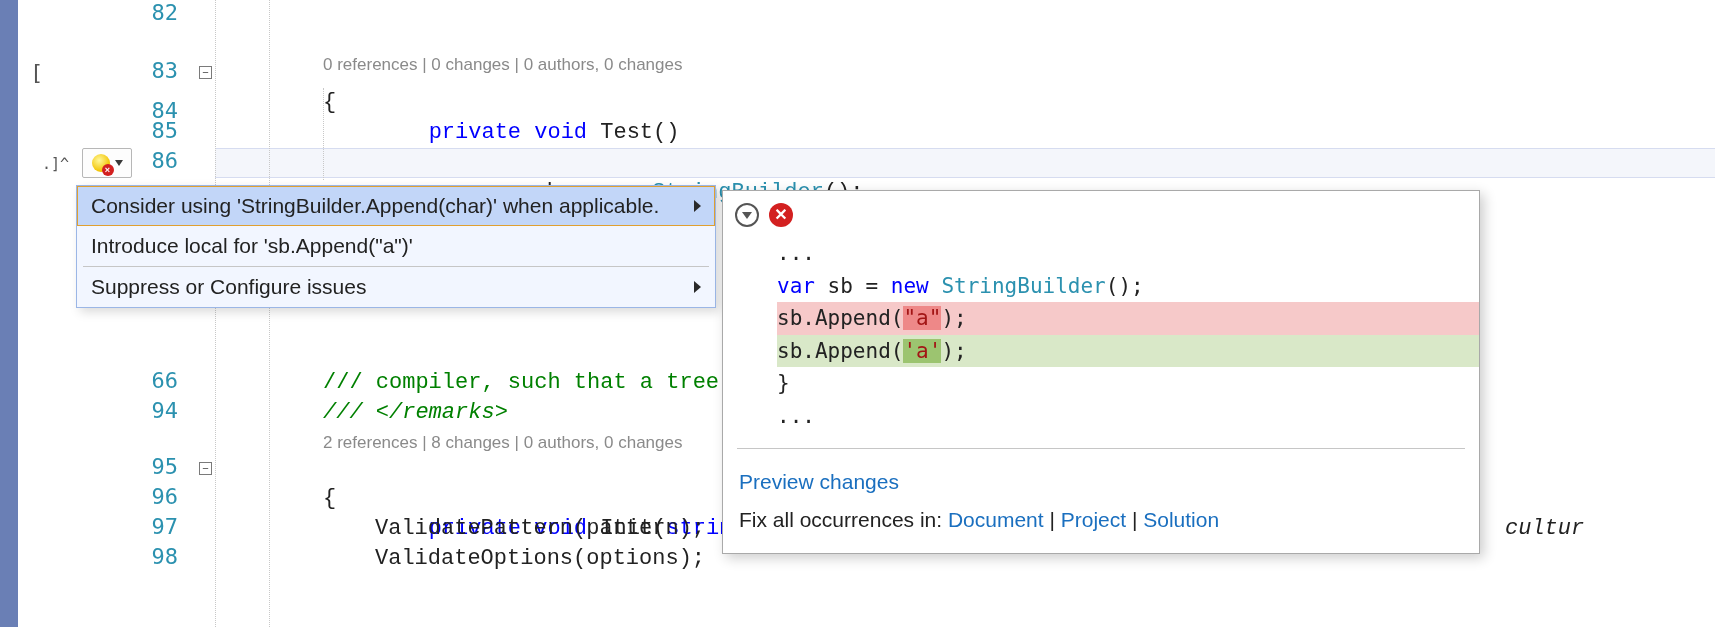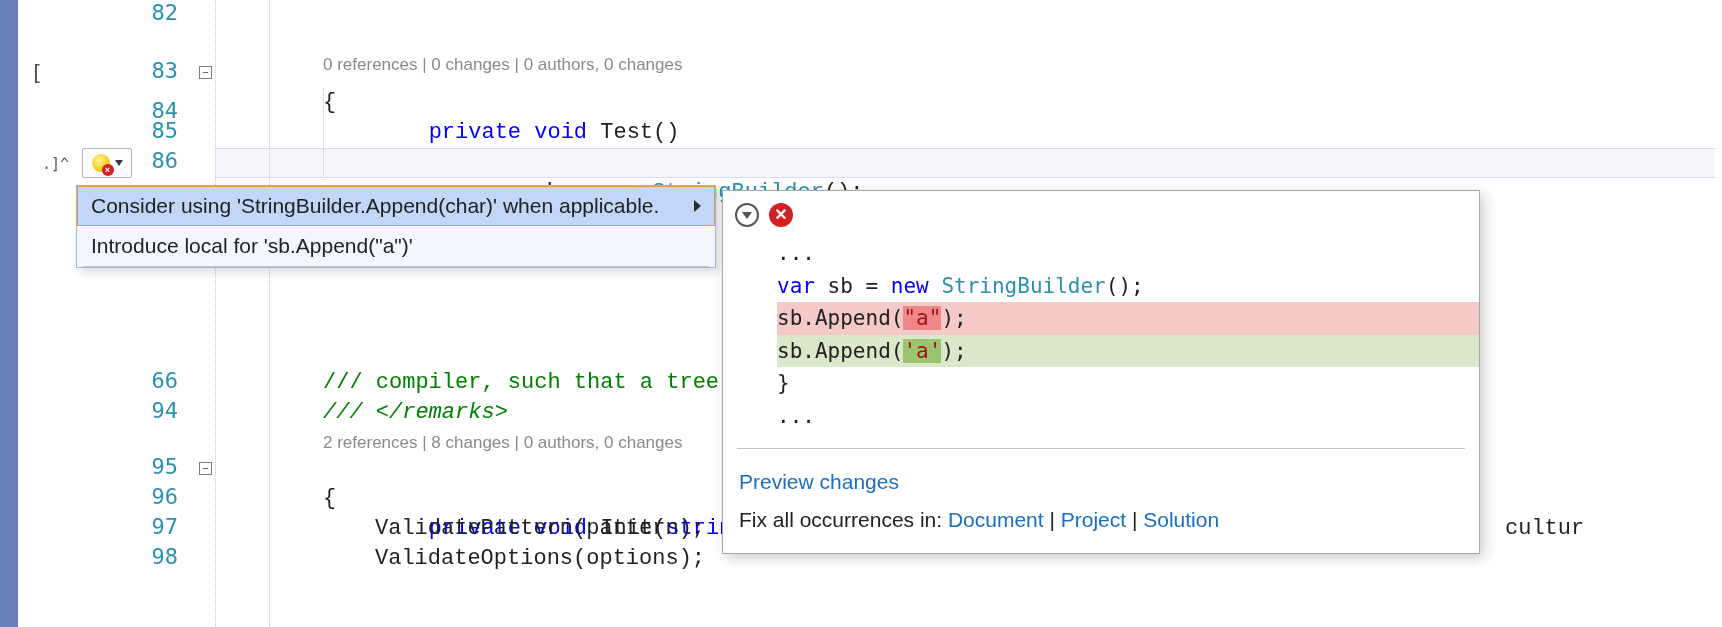--- a/index.html
+++ b/index.html
@@ -126,21 +126,21 @@
 
     <div class="code-line" style="top:368px;"><span class="codetext" style="left:108px;"><span class="comment">/// </span><span class="comment">compiler, such that a tree s</span></span></div>
     <div class="code-line" style="top:398px;"><span class="codetext comment" style="left:108px;font-style:italic;">/// &lt;/remarks&gt;</span></div>
 
     <div class="code-line" style="top:428px;"><span class="codetext codelens" style="left:108px;">2 references | 8 changes | 0 authors, 0 changes</span></div>
 
     <div class="code-line" style="top:454px;">
       <span class="codetext" style="left:108px;">
         <span class="kw">private</span> <span class="kw">void</span><span> Init(</span><span class="kw">string</span><span> pattern</span>
       </span>
-      <span class="codetext" style="left:1290px;">cultur</span>
+      <span class="codetext" style="left:1290px;font-style:italic;">cultur</span>
     </div>
     <div class="code-line" style="top:484px;"><span class="codetext" style="left:108px;">{</span></div>
     <div class="code-line" style="top:514px;"><span class="codetext" style="left:160px;">ValidatePattern(pattern);</span></div>
     <div class="code-line" style="top:544px;"><span class="codetext" style="left:160px;">ValidateOptions(options);</span></div>
   </div>
 
   <div class="lightbulb" style="left:82px; top:148px;">
     <span class="bulb-icon">
         <span class="bulb-err">×</span>
       </span>
@@ -149,20 +149,24 @@
 
   <div class="qa-menu" style="left:76px; top:185px; width:640px;">
     <div class="qa-item sel">
       <span>Consider using 'StringBuilder.Append(char)' when applicable.</span>
       <span class="sub-arrow"></span>
     </div>
     <div class="qa-item">
         <span>Introduce local for 'sb.Append("a")'</span>
       </div>
     <div class="qa-sep"></div>
+    <div class="qa-item">
+      <span>Suppress or Configure issues</span>
+      <span class="sub-arrow"></span>
+    </div>
   </div>
 
   <div class="preview" style="left:722px; top:190px; width:758px;">
     <div class="preview-head">
       <span class="collapse-circ">
           <span class="dn"></span>
         </span>
       <span class="err-circ">✕</span>
     </div>
     <div class="preview-code">

